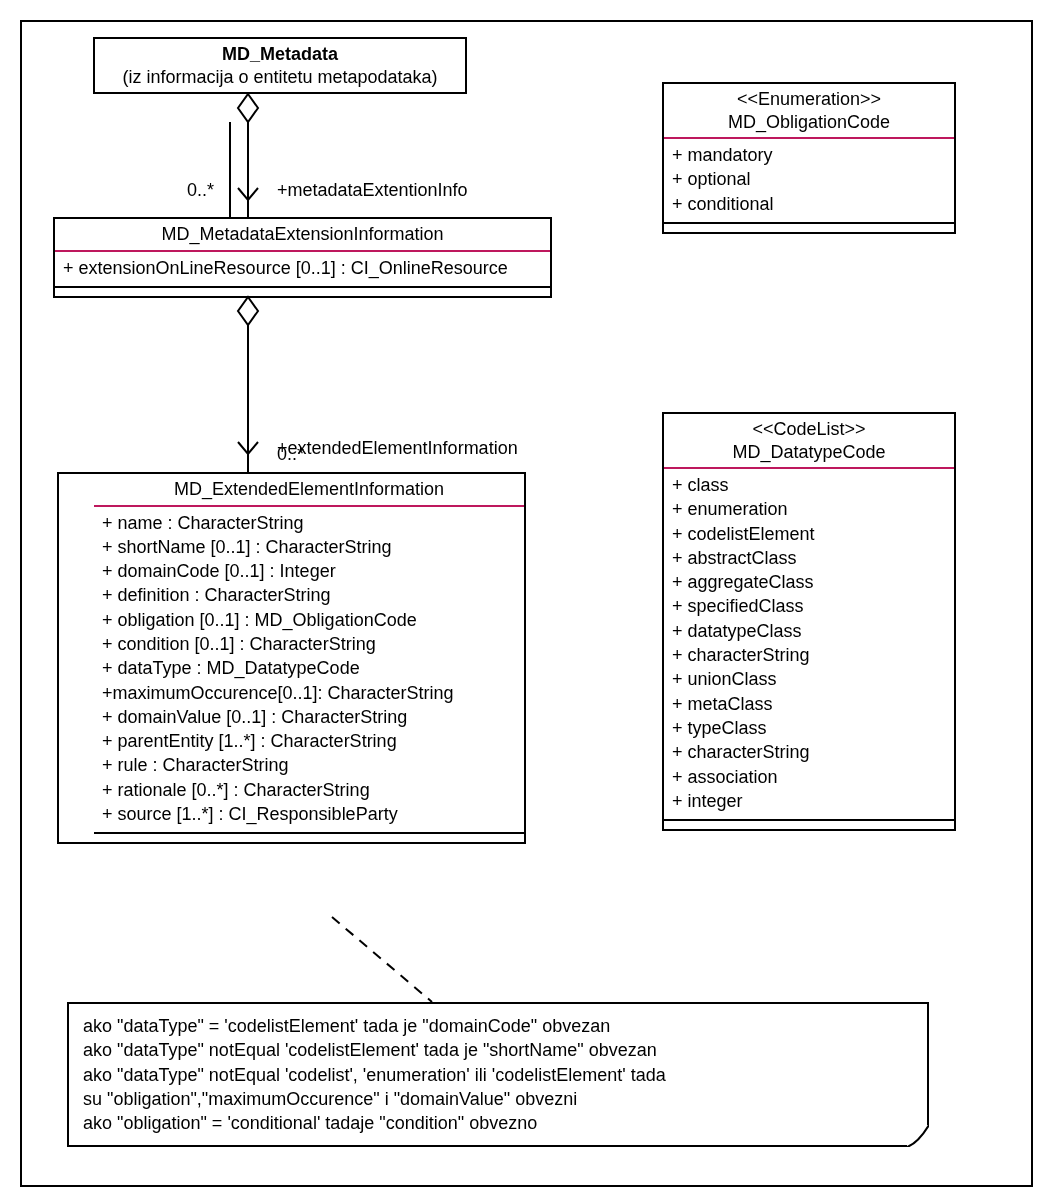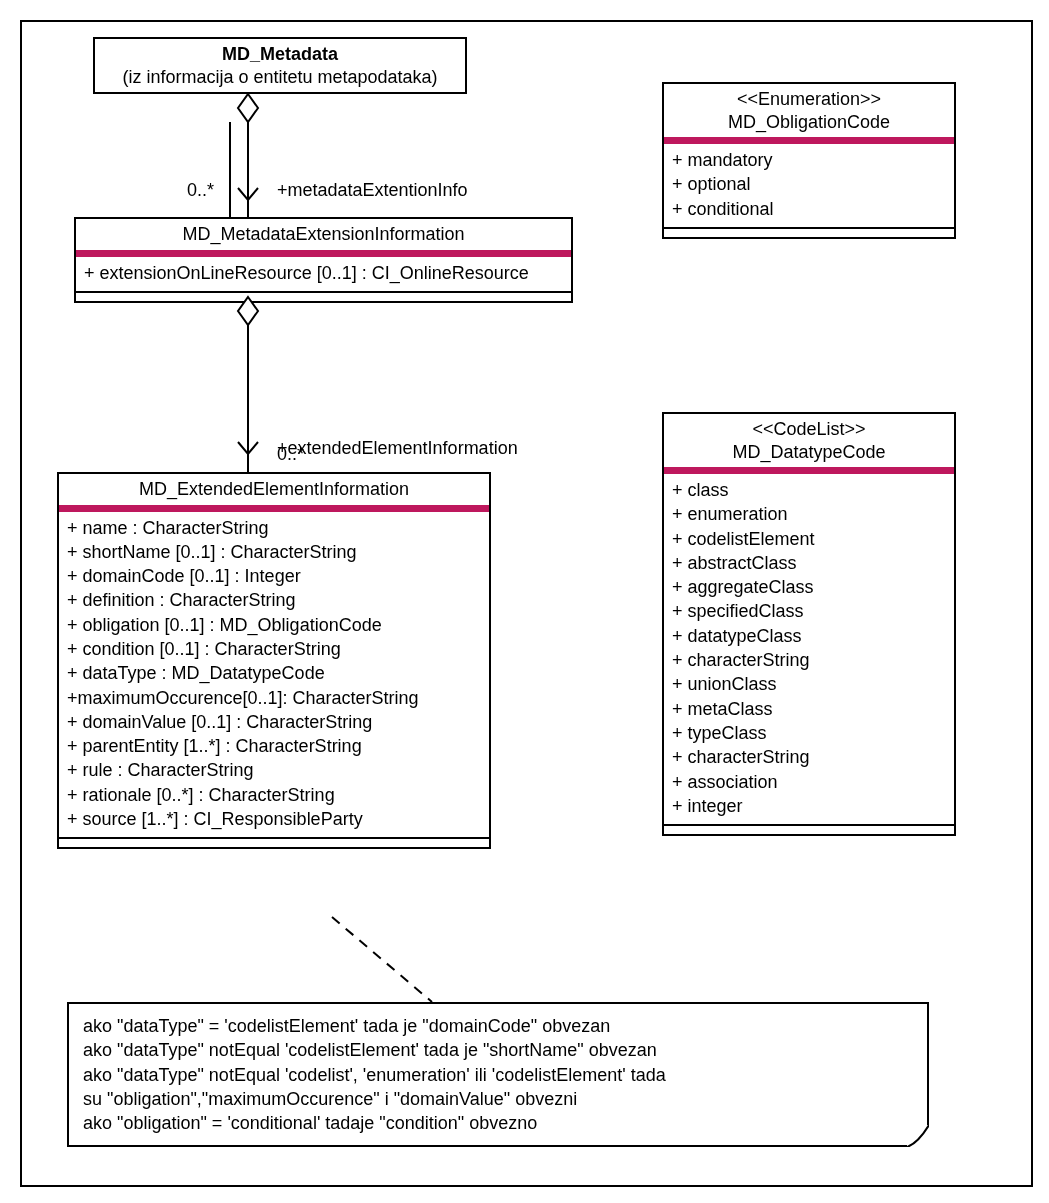--- a/index.html
+++ b/index.html
@@ -16,21 +16,21 @@
     position: relative;
     background: #fff;
   }
   .uml-class {
     position: absolute;
     border: 2px solid #000;
     background: #fff;
   }
   .uml-title {
     text-align: center;
-    border-bottom: 7px solid #be185d;
+    border-bottom: 2px solid #be185d;
     padding: 4px 8px;
     line-height: 1.25;
   }
   .uml-body {
     border-bottom: 2px solid #000;
     padding: 4px 8px 6px 8px;
     line-height: 1.35;
   }
   .uml-body:last-child { border-bottom: none; }
   .uml-body.empty { height: 8px; padding: 0; }
@@ -67,31 +67,31 @@
 
 <div class="outer">
 
   <div class="uml-class" style="left:50px; top:15px; width:370px;margin-left:21px;">
     <div class="uml-title" style="border-bottom:none;">
       <span style="font-weight:bold;">MD_Metadata</span><br>
       <span>(iz informacija o entitetu metapodataka)</span>
     </div>
   </div>
 
-  <div class="uml-class" style="left:52px; top:195px; width:495px;">
+  <div class="uml-class" style="left:31px; top:195px; width:495px;">
     <div class="uml-title">
       <span>MD_MetadataExtensionInformation</span>
     </div>
     <div class="uml-body">
       <div>+ extensionOnLineResource [0..1] : CI_OnlineResource</div>
     </div>
     <div class="uml-body empty"></div>
   </div>
 
-  <div class="uml-class" style="left:35px; top:450px; width:430px;">
+  <div class="uml-class" style="left:35px; top:450px; width:430px;padding-left:35px;">
     <div class="uml-title">
       <span>MD_ExtendedElementInformation</span>
     </div>
     <div class="uml-body" id="extelem-attrs">
         <div>+ name : CharacterString</div>
         <div>+ shortName [0..1] : CharacterString</div>
         <div>+ domainCode [0..1] : Integer</div>
         <div>+ definition : CharacterString</div>
         <div>+ obligation [0..1] : MD_ObligationCode</div>
         <div>+ condition [0..1] : CharacterString</div>

